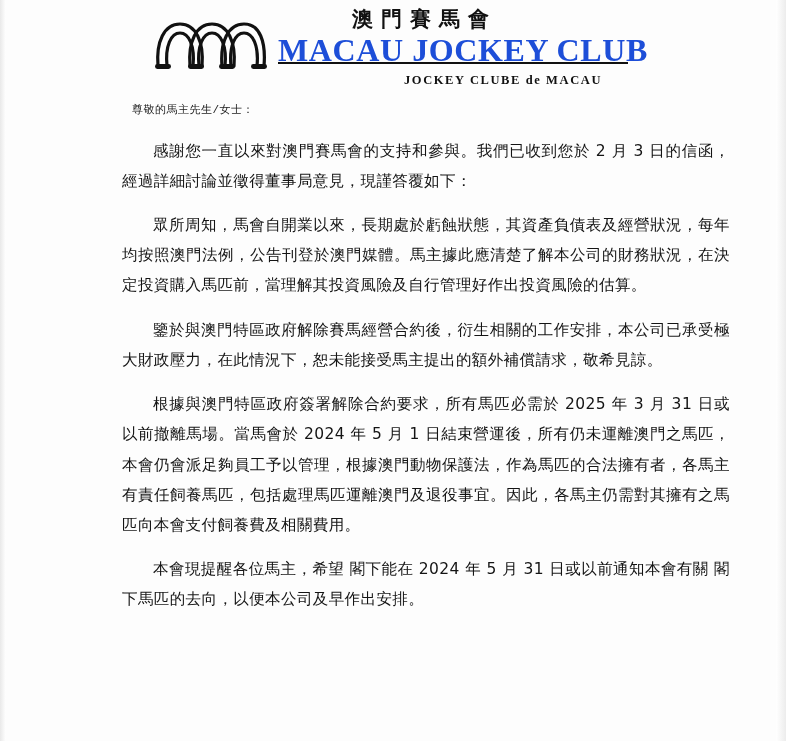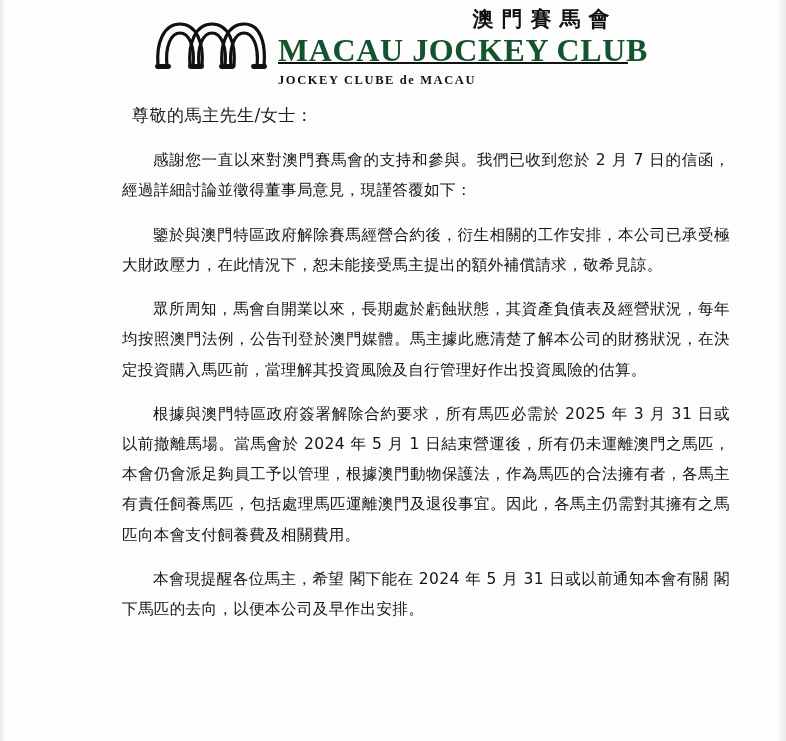--- a/index.html
+++ b/index.html
@@ -42,61 +42,63 @@
     left: 278px;
     top: 8px;
     width: 460px;
   }
   .brand-cn {
     font-family: "DejaVu Sans", "Liberation Sans", sans-serif;
     font-size: 21px;
     font-weight: 700;
     letter-spacing: 8px;
     color: #111;
-    text-align: center;
+    text-align: left;
     padding-left: 74px;
     line-height: 1.1;
   }
   .brand-en {
     font-family: "Liberation Serif", "DejaVu Serif", serif;
     font-size: 32px;
     font-weight: 700;
     letter-spacing: 0.6px;
-    color: #14532d;
+    color: #1d4ed8;
     line-height: 1.15;
     margin-top: 1px;
   }
   .brand-pt {
     font-family: "Liberation Serif", "DejaVu Serif", serif;
     font-size: 12.5px;
     font-weight: 700;
     letter-spacing: 1.6px;
     color: #111;
+    text-align: center;
     margin-top: 4px;
     padding-right: 10px;
   }
   .rule {
     position: absolute;
     left: 278px;
     top: 62px;
     width: 350px;
     height: 2px;
     background: #111;
   }
 
   
   .doc-body {
     padding: 12px 56px 0 122px;
     box-sizing: border-box;
   }
   .salutation {
-    font-size: 17px;
+    font-size: 11px;
     line-height: 1.6;
     margin: 4px 0 16px 10px;
     letter-spacing: 0.5px;
+    font-family: Liberation Mono, monospace;
   }
   p.para {
     font-size: 15.5px;
     line-height: 1.95;
     margin: 0 0 14px 0;
     text-align: justify;
     text-justify: inter-character;
     text-indent: 2em;
     letter-spacing: 0.4px;
     color: #141414;
@@ -148,19 +150,19 @@
       <div class="brand-cn">澳門賽馬會</div>
       <div class="brand-en">MACAU JOCKEY CLUB</div>
       <div class="brand-pt">JOCKEY CLUBE de MACAU</div>
     </div>
     <div class="rule"></div>
   </div>
 
   <div class="doc-body">
     <div class="salutation">尊敬的馬主先生/女士：</div>
 
-    <p class="para">感謝您一直以來對澳門賽馬會的支持和參與。我們已收到您於 2 月 7 日的信函，經過詳細討論並徵得董事局意見，現謹答覆如下：</p>
+    <p class="para">感謝您一直以來對澳門賽馬會的支持和參與。我們已收到您於 2 月 3 日的信函，經過詳細討論並徵得董事局意見，現謹答覆如下：</p>
+    <p class="para">眾所周知，馬會自開業以來，長期處於虧蝕狀態，其資產負債表及經營狀況，每年均按照澳門法例，公告刊登於澳門媒體。馬主據此應清楚了解本公司的財務狀況，在決定投資購入馬匹前，當理解其投資風險及自行管理好作出投資風險的估算。</p>
     <p class="para">鑒於與澳門特區政府解除賽馬經營合約後，衍生相關的工作安排，本公司已承受極大財政壓力，在此情況下，恕未能接受馬主提出的額外補償請求，敬希見諒。</p>
-    <p class="para">眾所周知，馬會自開業以來，長期處於虧蝕狀態，其資產負債表及經營狀況，每年均按照澳門法例，公告刊登於澳門媒體。馬主據此應清楚了解本公司的財務狀況，在決定投資購入馬匹前，當理解其投資風險及自行管理好作出投資風險的估算。</p>
     <p class="para">根據與澳門特區政府簽署解除合約要求，所有馬匹必需於 2025 年 3 月 31 日或以前撤離馬場。當馬會於 2024 年 5 月 1 日結束營運後，所有仍未運離澳門之馬匹，本會仍會派足夠員工予以管理，根據澳門動物保護法，作為馬匹的合法擁有者，各馬主有責任飼養馬匹，包括處理馬匹運離澳門及退役事宜。因此，各馬主仍需對其擁有之馬匹向本會支付飼養費及相關費用。</p>
     <p class="para">本會現提醒各位馬主，希望   閣下能在 2024 年 5 月 31 日或以前通知本會有關   閣下馬匹的去向，以便本公司及早作出安排。</p>
   </div>
 </div>
 
 </body></html>

